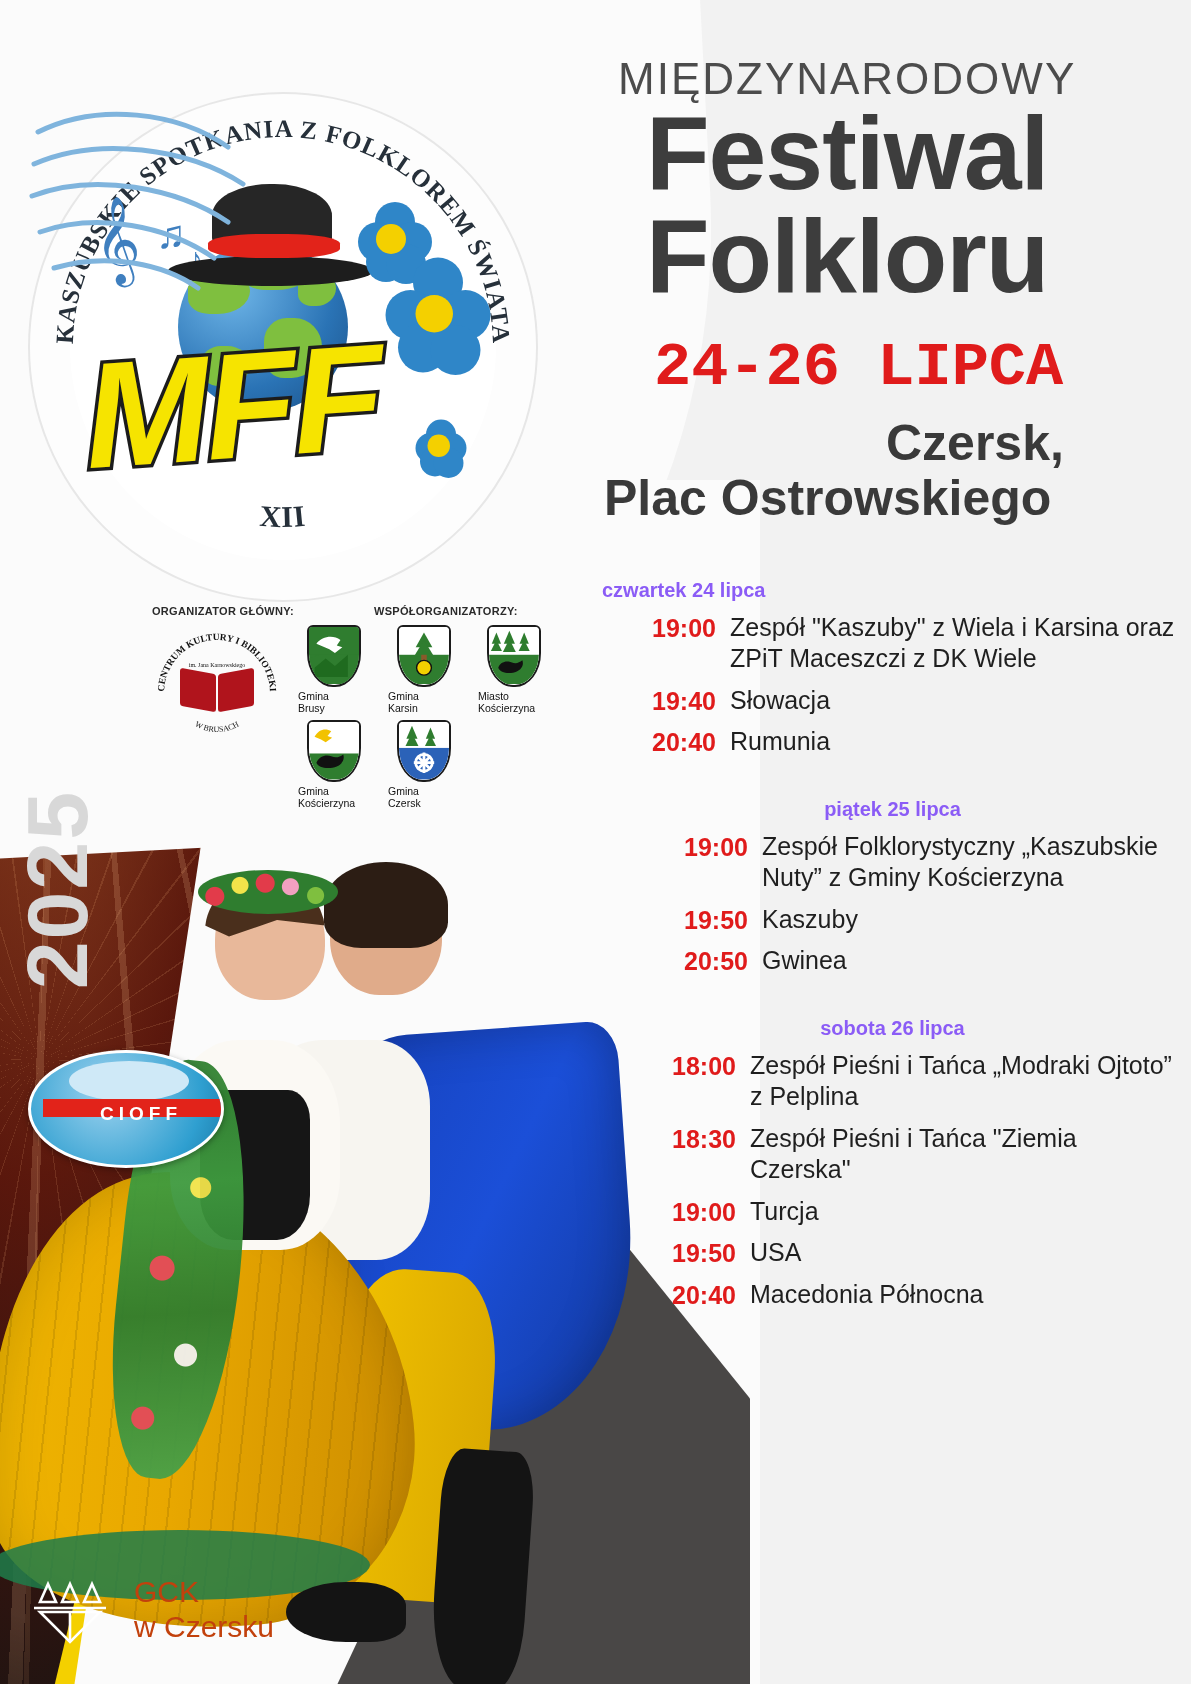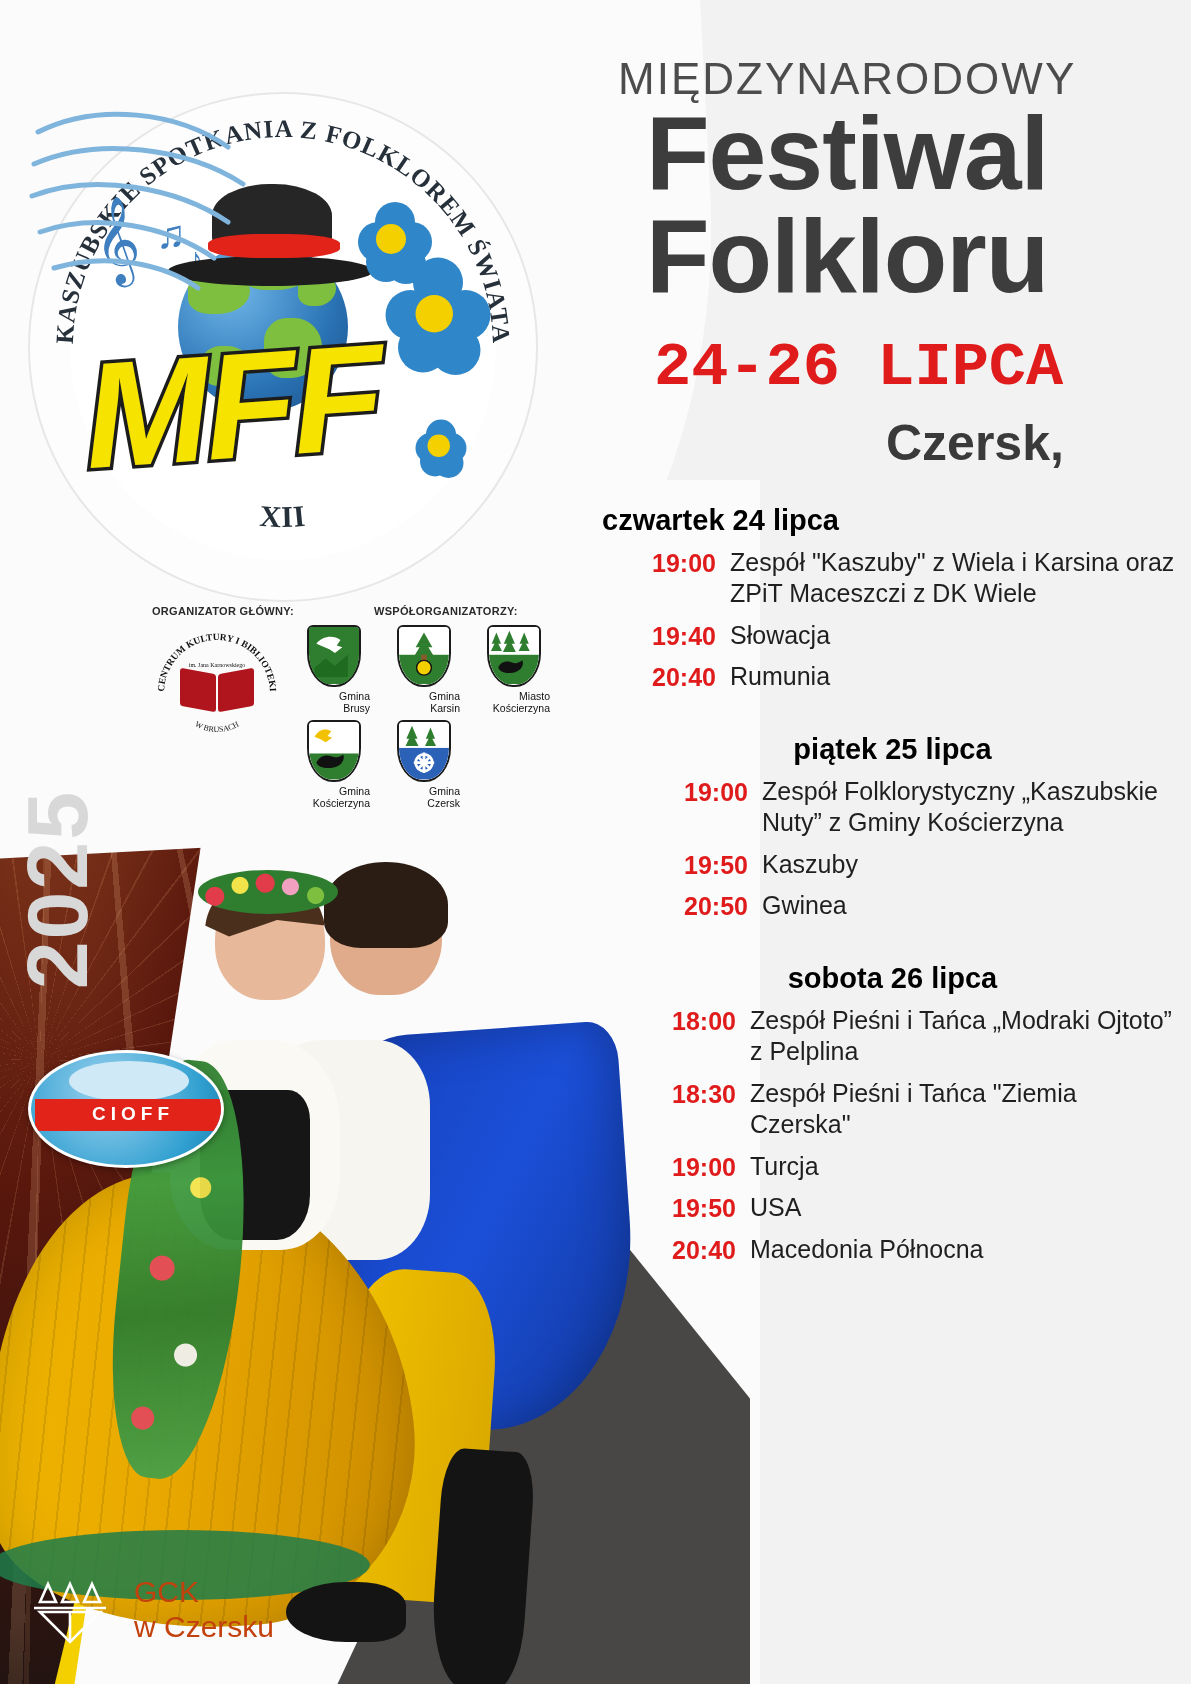--- a/index.html
+++ b/index.html
@@ -143,40 +143,40 @@
     position:absolute; left:28px; top:44px; width:74px; height:38px;
   }
   .book:before,.book:after{
     content:""; position:absolute; top:0; width:36px; height:38px;
     background:#b0141c; border-radius:3px;
   }
   .book:before{ left:0; transform: skewY(10deg);}
   .book:after{ right:0; transform: skewY(-10deg);}
   .coats{ position:absolute; left:146px; top:20px; width:280px;}
   .coats .row{ display:flex; gap:18px; margin-bottom:6px;}
-  .coat{ width:72px; text-align:right;}
+  .coat{ width:72px; text-align:left;}
   .shield{
     width:54px; height:62px; margin:0 auto;
     background:#fff;
     border:2px solid #1b1b1b;
     border-radius: 6px 6px 26px 26px / 6px 6px 34px 34px;
     overflow:hidden; position:relative;
   }
   .coat .cap{ font-size:10.5px; line-height:1.15; margin-top:3px; color:#111; }
   
   .cioff{
     position:absolute; left:28px; top:1050px; width:196px; height:118px;
     border-radius:50%;
     background: radial-gradient(circle at 40% 35%, #9fd3ef, #2f9fd0 70%, #1b7aa8 100%);
     border:3px solid #ffffff;
     box-shadow:0 2px 6px rgba(0,0,0,.35);
     overflow:hidden;
   }
   .cioff .bar{
-    position:absolute; left:4px; top:46px; width:196px; height:32px; background:#e2231a;
+    position:absolute; left:12px; top:46px; width:196px; height:18px; background:#e2231a;
   }
   .cioff .bar span{
     display:block; text-align:center; color:#fff; font-weight:bold; font-size:19px;
     letter-spacing:5px; line-height:30px;
   }
   .cioff .map{
     position:absolute; left:38px; top:8px; width:120px; height:40px;
     background:#cfe9f7; border-radius:50%;
   }
   
@@ -308,22 +308,22 @@
   .t-date{
     margin: 26px 0 0 58px;
     font-size:62px; font-weight:bold; color:#e01b1b; letter-spacing:0px;font-family:Liberation Mono, monospace;
   }
   .t-city, .t-place{
     font-size:50px; font-weight:bold; color:#3a3a3a; line-height:1.06;
   }
   .t-city{ margin: 14px 0 0 290px;}
   .t-place{ margin: 2px 0 0 8px;}
   .day{
-    font-size:29px; font-weight:bold; color:#000000;
-    margin: 34px 0 10px 6px;
+    font-size:20px; font-weight:bold; color:#8b5cf6;
+    margin: 54px 0 10px 6px;
   }
   .day.second{ margin-top:40px; margin-left:6px;text-align:center;}
   .sched{ margin:0 0 0 36px; }
   .row{ display:flex; gap:14px; margin-bottom:10px; align-items:flex-start;}
   .time{
     min-width:84px; text-align:right;
     font-size:25px; font-weight:bold; color:#e01b1b; padding-top:2px; flex:0 0 auto;
   }
   .what{
     font-size:25px; color:#1f1f1f; line-height:1.26;
@@ -582,20 +582,21 @@
       <div>w Czersku</div>
     </div>
   </div>
 
   <div class="right">
     <div class="t-intl">MIĘDZYNARODOWY</div>
     <div class="t-fest">Festiwal</div>
     <div class="t-folk">Folkloru</div>
     <div class="t-date">24-26 LIPCA</div>
     <div class="t-city">Czersk,</div>
+    <div class="t-place">Plac Ostrowskiego</div>
 
     <div class="day">czwartek 24 lipca</div>
     <div class="sched">
       <div class="row">
         <div class="time">19:00</div>
         <div class="what">Zespół "Kaszuby" z Wiela i Karsina oraz ZPiT Maceszczi z DK Wiele</div>
       </div>
       <div class="row">
         <div class="time">19:40</div>
         <div class="what">Słowacja</div>

